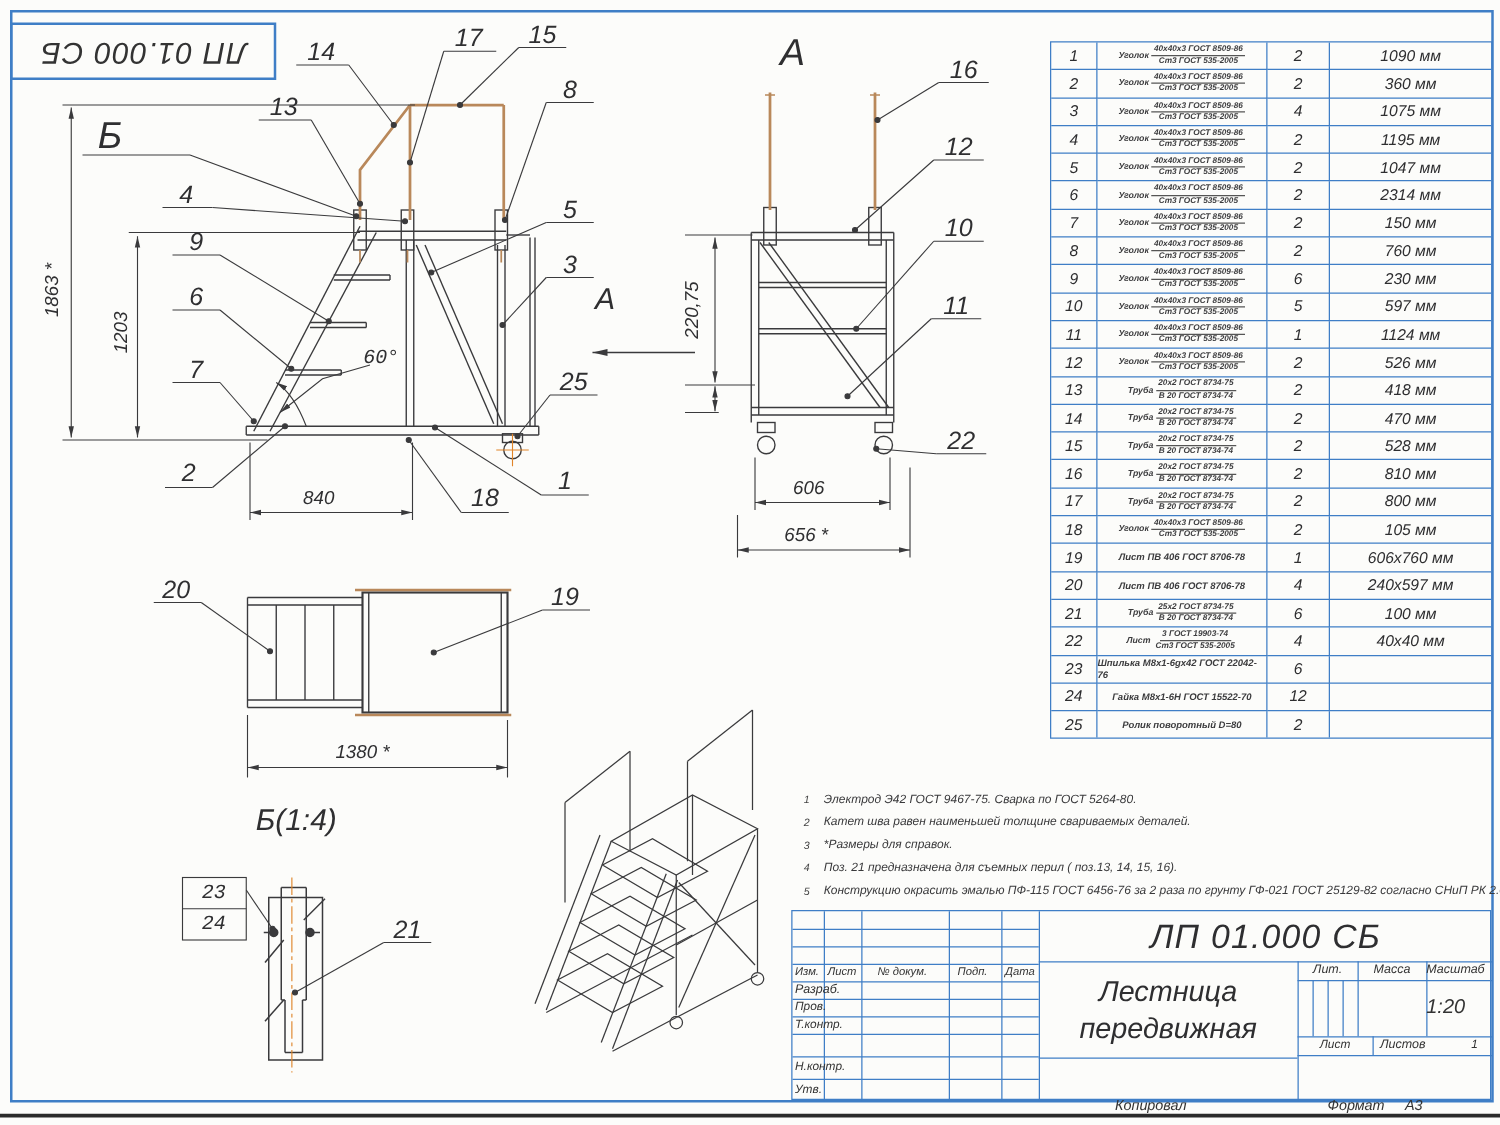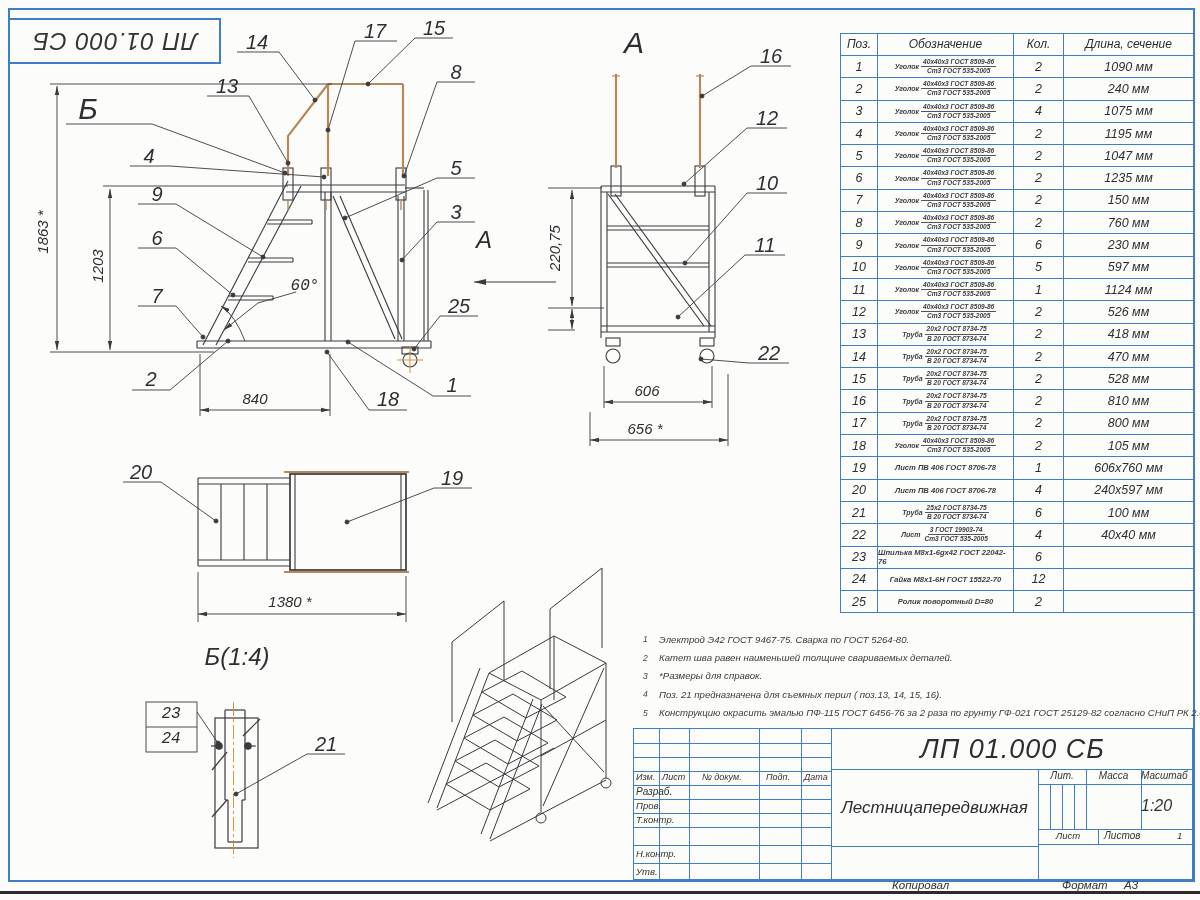--- a/index.html
+++ b/index.html
@@ -43,22 +43,22 @@
   .n-num{width:16px;font-style:italic;font-size:8.5px;color:#444;flex:none;}
   .n-text{font-style:italic;font-size:9.6px;color:#39393b;}
   
   .tb{position:absolute;left:633px;top:728px;width:560px;height:152px;border:1.8px solid #3f7ec6;z-index:2;box-sizing:border-box;}
   .tb .vl,.tb .hl{position:absolute;background:#3f7ec6;}
   .tb .vl{width:1.3px;}
   .tb .hl{height:1.3px;}
   .tb .lbl{position:absolute;font-style:italic;color:#333;white-space:nowrap;}
   .tb .docnum{position:absolute;left:197px;top:0;width:363px;height:40px;line-height:40px;text-align:center;
               font-style:italic;font-size:27px;letter-spacing:1px;}
-  .tb .tname{position:absolute;left:197px;top:42px;width:207px;height:74px;display:flex;flex-direction:row;
-             align-items:center;justify-content:center;font-style:italic;font-size:17px;line-height:1.25;}
+  .tb .tname{position:absolute;left:197px;top:42px;width:207px;height:74px;display:flex;flex-direction:column;
+             align-items:center;justify-content:center;font-style:italic;font-size:23px;line-height:1.25;}
   .footer-txt{position:absolute;z-index:2;font-style:italic;font-size:11.5px;color:#333;}
 </style>
 </head>
 <body>
 
 <div class="sheet">
 
   <div class="frame"></div>
 
   <div class="stamp">
@@ -384,26 +384,20 @@
   <span class="co" style="left:141px;top:461px">20</span>
   <span class="co" style="left:452px;top:467px">19</span>
   <span class="dim" style="left:290px;top:593px">1380 *</span>
 
   <span class="co med" style="left:237px;top:643px">Б(1:4)</span>
   <span class="co small" style="left:171px;top:705px">23</span>
   <span class="co small" style="left:171px;top:730px">24</span>
   <span class="co" style="left:326px;top:733px">21</span>
 
   <div class="mat-table">
-    <div class="mt-head">
-      <div>Поз.</div>
-      <div>Обозначение</div>
-      <div>Кол.</div>
-      <div>Длина, сечение</div>
-    </div>
     <div id="mat-rows">
     <div class="mrow">
       <div class="pos">1</div>
       <div class="name">
             <span class="prefix">Уголок</span>
             <span class="frac">
               <span class="ft">40х40х3 ГОСТ 8509-86</span>
               <span class="fb">Ст3 ГОСТ 535-2005</span>
             </span>
           </div>
@@ -414,21 +408,21 @@
     <div class="mrow">
       <div class="pos">2</div>
       <div class="name">
             <span class="prefix">Уголок</span>
             <span class="frac">
               <span class="ft">40х40х3 ГОСТ 8509-86</span>
               <span class="fb">Ст3 ГОСТ 535-2005</span>
             </span>
           </div>
       <div class="qty">2</div>
-      <div class="size">240 мм</div>
+      <div class="size">360 мм</div>
     </div>
 
     <div class="mrow">
       <div class="pos">3</div>
       <div class="name">
             <span class="prefix">Уголок</span>
             <span class="frac">
               <span class="ft">40х40х3 ГОСТ 8509-86</span>
               <span class="fb">Ст3 ГОСТ 535-2005</span>
             </span>
@@ -466,21 +460,21 @@
     <div class="mrow">
       <div class="pos">6</div>
       <div class="name">
             <span class="prefix">Уголок</span>
             <span class="frac">
               <span class="ft">40х40х3 ГОСТ 8509-86</span>
               <span class="fb">Ст3 ГОСТ 535-2005</span>
             </span>
           </div>
       <div class="qty">2</div>
-      <div class="size">1235 мм</div>
+      <div class="size">2314 мм</div>
     </div>
 
     <div class="mrow">
       <div class="pos">7</div>
       <div class="name">
             <span class="prefix">Уголок</span>
             <span class="frac">
               <span class="ft">40х40х3 ГОСТ 8509-86</span>
               <span class="fb">Ст3 ГОСТ 535-2005</span>
             </span>

